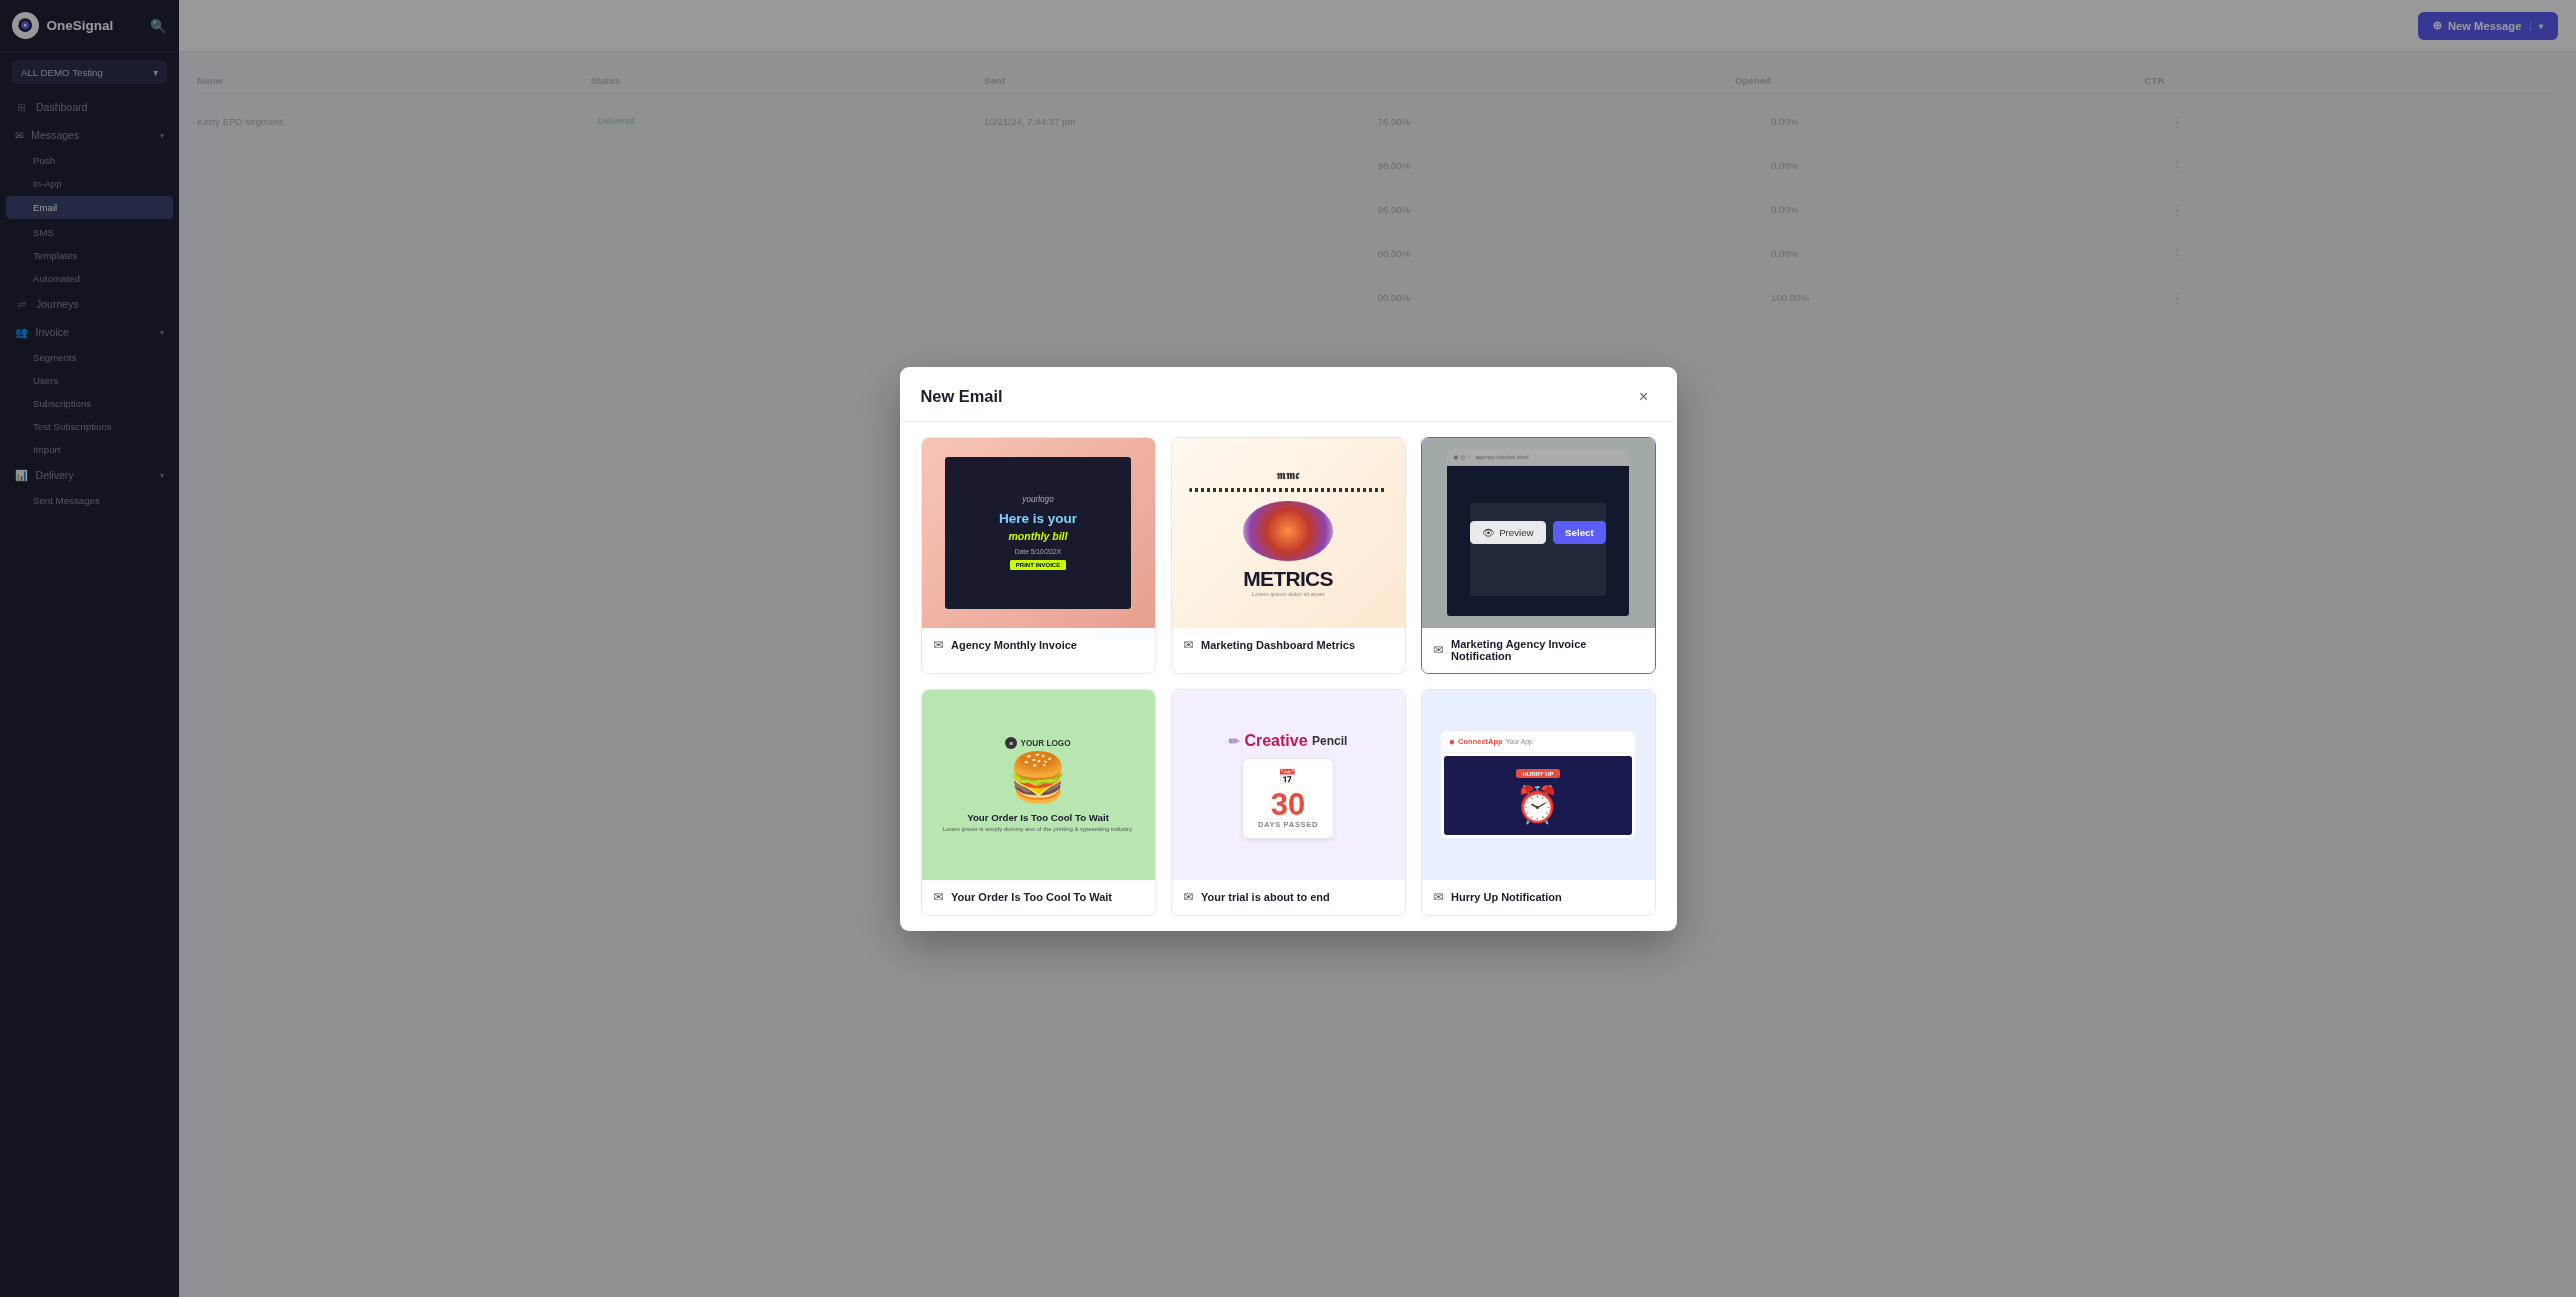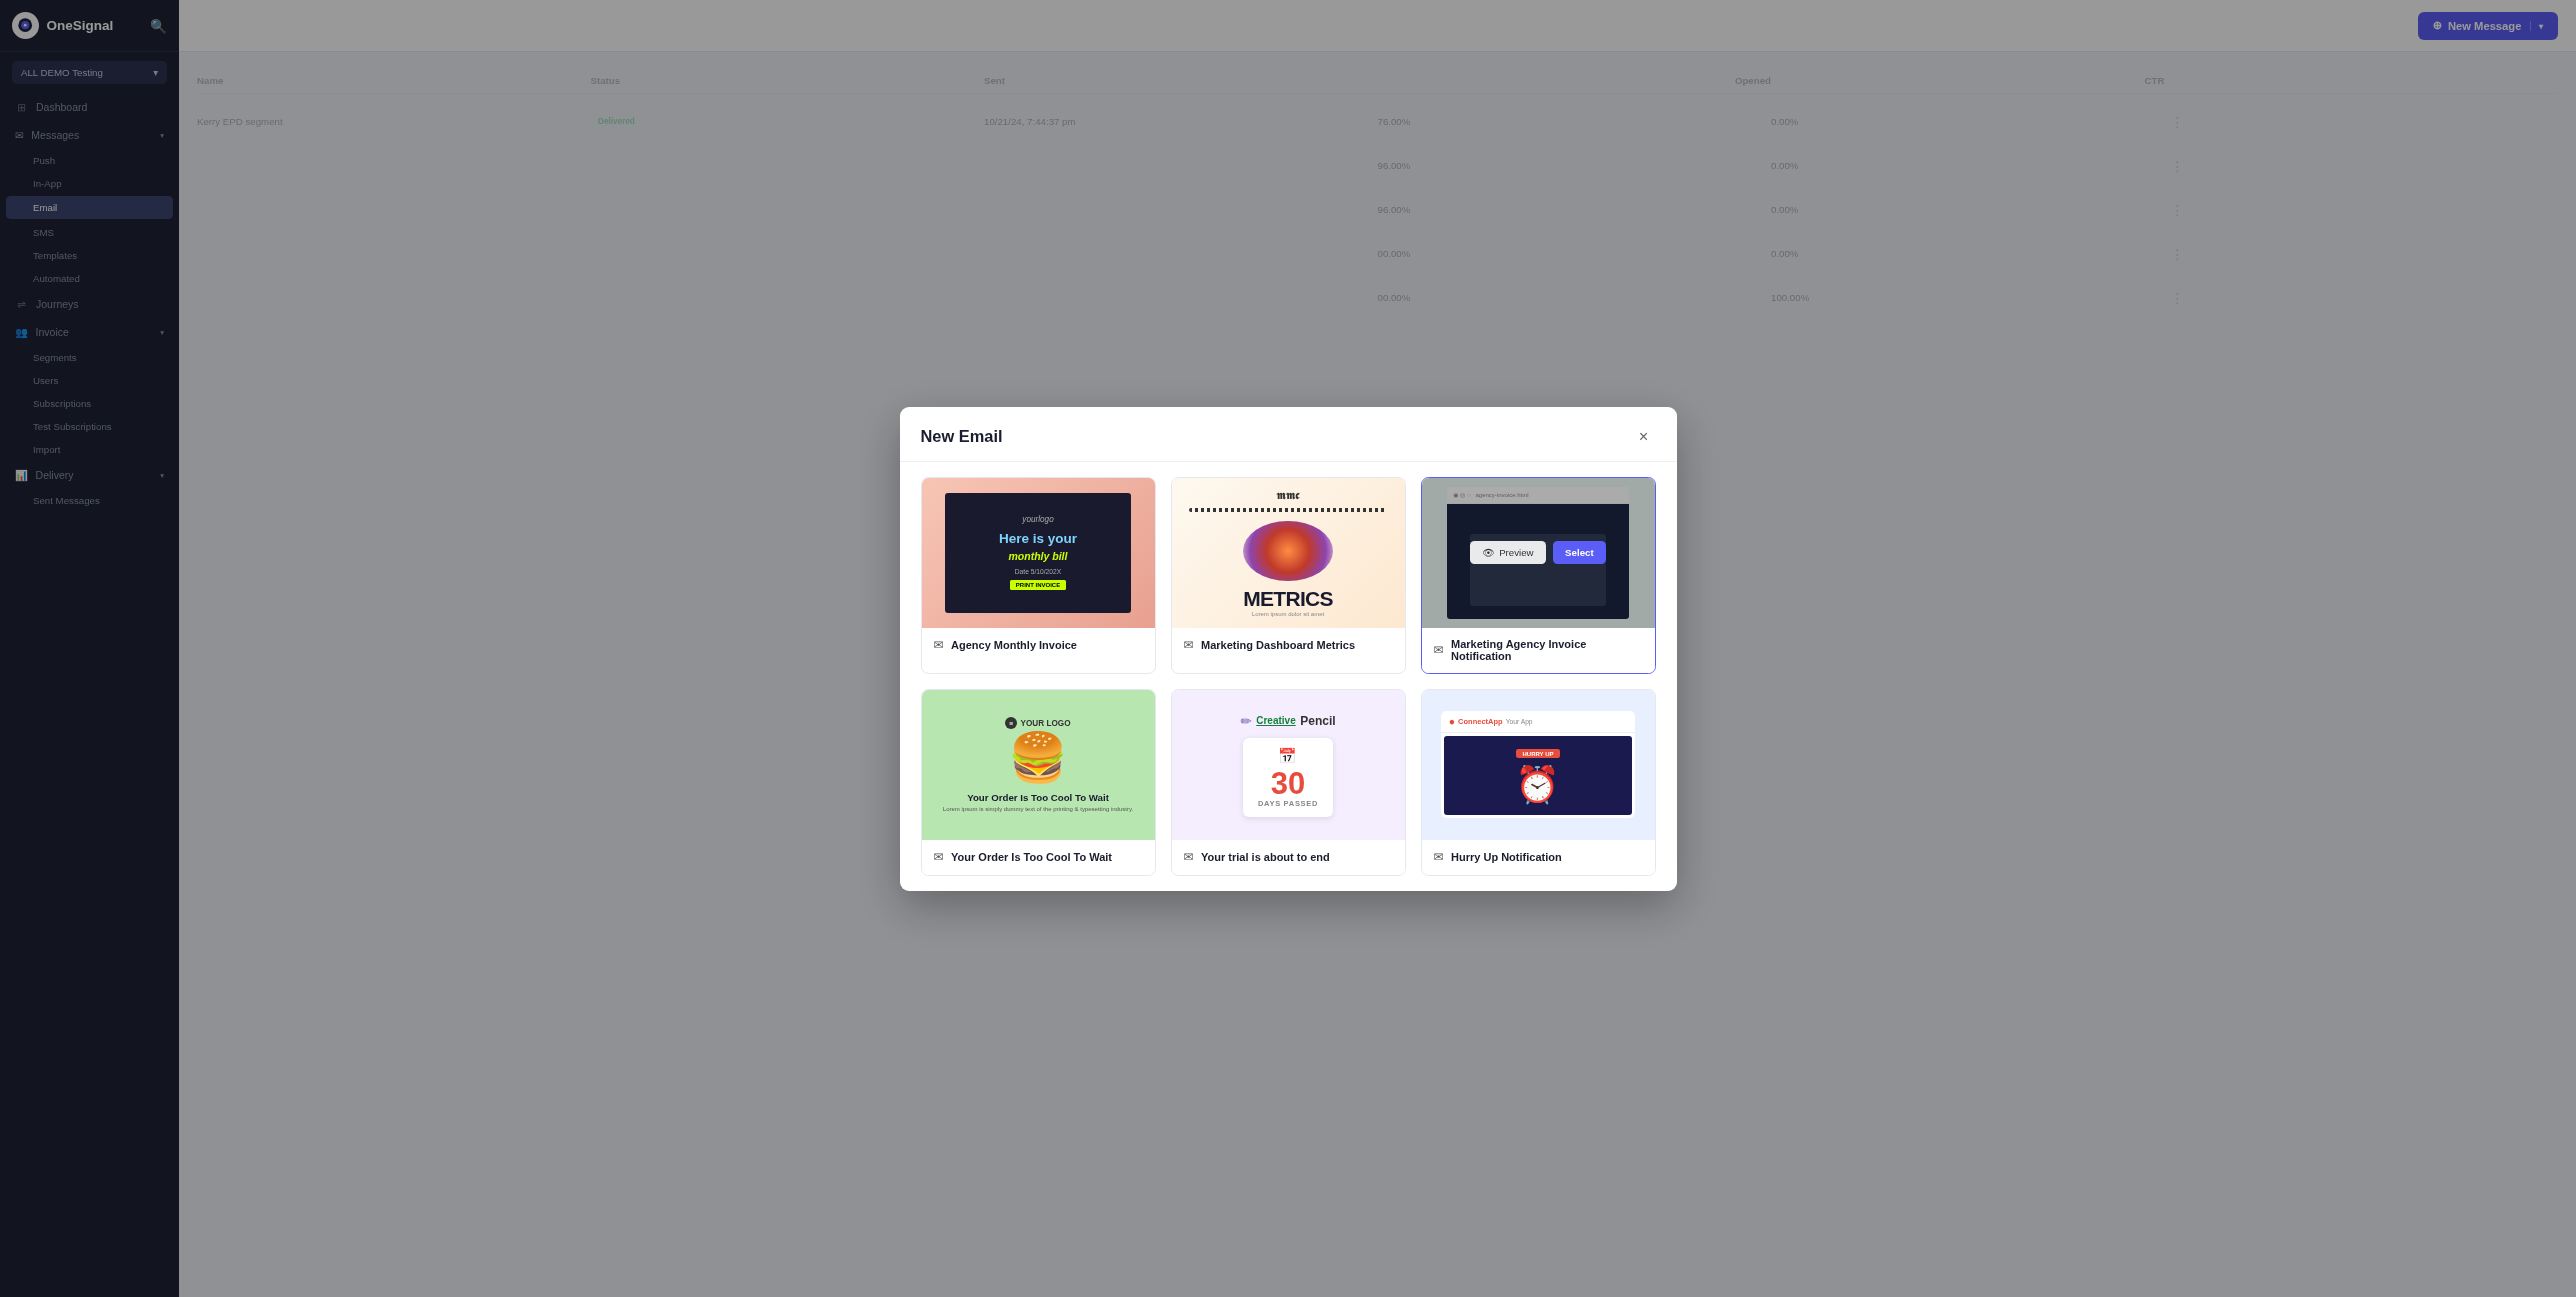--- a/index.html
+++ b/index.html
@@ -40,21 +40,21 @@
     .modal-header { padding: 18px 21px 12px; border-bottom: 0.7px solid #eee; display: flex; align-items: center; justify-content: space-between; flex-shrink: 0; }
     .modal-title { font-size: 16.4px; font-weight: 700; color: #1a1d2e; }
     .modal-close { background: none; border: none; font-size: 16.4px; cursor: pointer; color: #666; width: 24px; height: 24px; display: flex; align-items: center; justify-content: center; border-radius: 50%; }
 
     .modal-body { flex: 1; overflow-y: auto; padding: 15px 21px; }
     .template-grid { display: grid; grid-template-columns: repeat(3, 1fr); gap: 15px; }
 
     .template-card { border: 0.7px solid #e5e7f0; border-radius: 7.5px; overflow: hidden; cursor: pointer; transition: box-shadow 0.2s; }
     .template-card.highlighted { border: 1.5px solid #5b5ef6; }
 
-    .template-thumbnail { height: 150px; overflow: hidden; position: relative; display: flex; align-items: center; justify-content: center; }
+    .template-thumbnail { height: 190px; overflow: hidden; position: relative; display: flex; align-items: center; justify-content: center; }
     .template-thumbnail-overlay { position: absolute; top: 0; left: 0; right: 0; bottom: 0; background: rgba(0,0,0,0.3); display: flex; align-items: center; justify-content: center; gap: 7.5px; }
     .preview-btn { background: rgba(255,255,255,0.9); color: #333; border: none; border-radius: 4.5px; padding: 6px 12px; font-size: 9.7px; cursor: pointer; display: flex; align-items: center; gap: 4.5px; }
     .select-btn { background: #5b5ef6; color: #fff; border: none; border-radius: 4.5px; padding: 6px 12px; font-size: 9.7px; font-weight: 600; cursor: pointer; }
 
     .template-info { padding: 10.5px 12px; background: #fff; display: flex; align-items: center; gap: 7.5px; }
     .email-icon { color: #555; font-size: 12px; }
     .template-name { font-size: 11px; font-weight: 600; color: #1a1d2e; }
 
     
     .thumb-invoice { background: linear-gradient(135deg, #f7c5b5 0%, #e8a090 100%); display: flex; align-items: center; justify-content: center; }
@@ -319,21 +319,21 @@
           <div class="template-info">
             <span class="email-icon">✉</span>
             <span class="template-name">Your Order Is Too Cool To Wait</span>
           </div>
         </div>
 
         <div class="template-card">
           <div class="template-thumbnail thumb-calendar">
             <div style="display:flex;align-items:center;gap:4.5px;margin-bottom:9px;">
               <span style="font-size:13.5px;color:#7b5ea7;">✏</span>
-              <span style="font-size:10px;font-weight:800;color:#15803d;text-decoration:underline;">Creative</span>
+              <span style="font-size:16px;font-weight:800;color:#be185d;">Creative</span>
                 <span style="font-size:12px;font-weight:800;color:#333;">Pencil</span>
             </div>
             <div class="thumb-calendar-date">
               <div style="display:flex;gap:3px;justify-content:center;margin-bottom:3px;">
                 <span style="font-size:15px;">📅</span>
               </div>
               <div class="thumb-calendar-number">30</div>
               <div class="thumb-calendar-label">DAYS PASSED</div>
             </div>
           </div>

